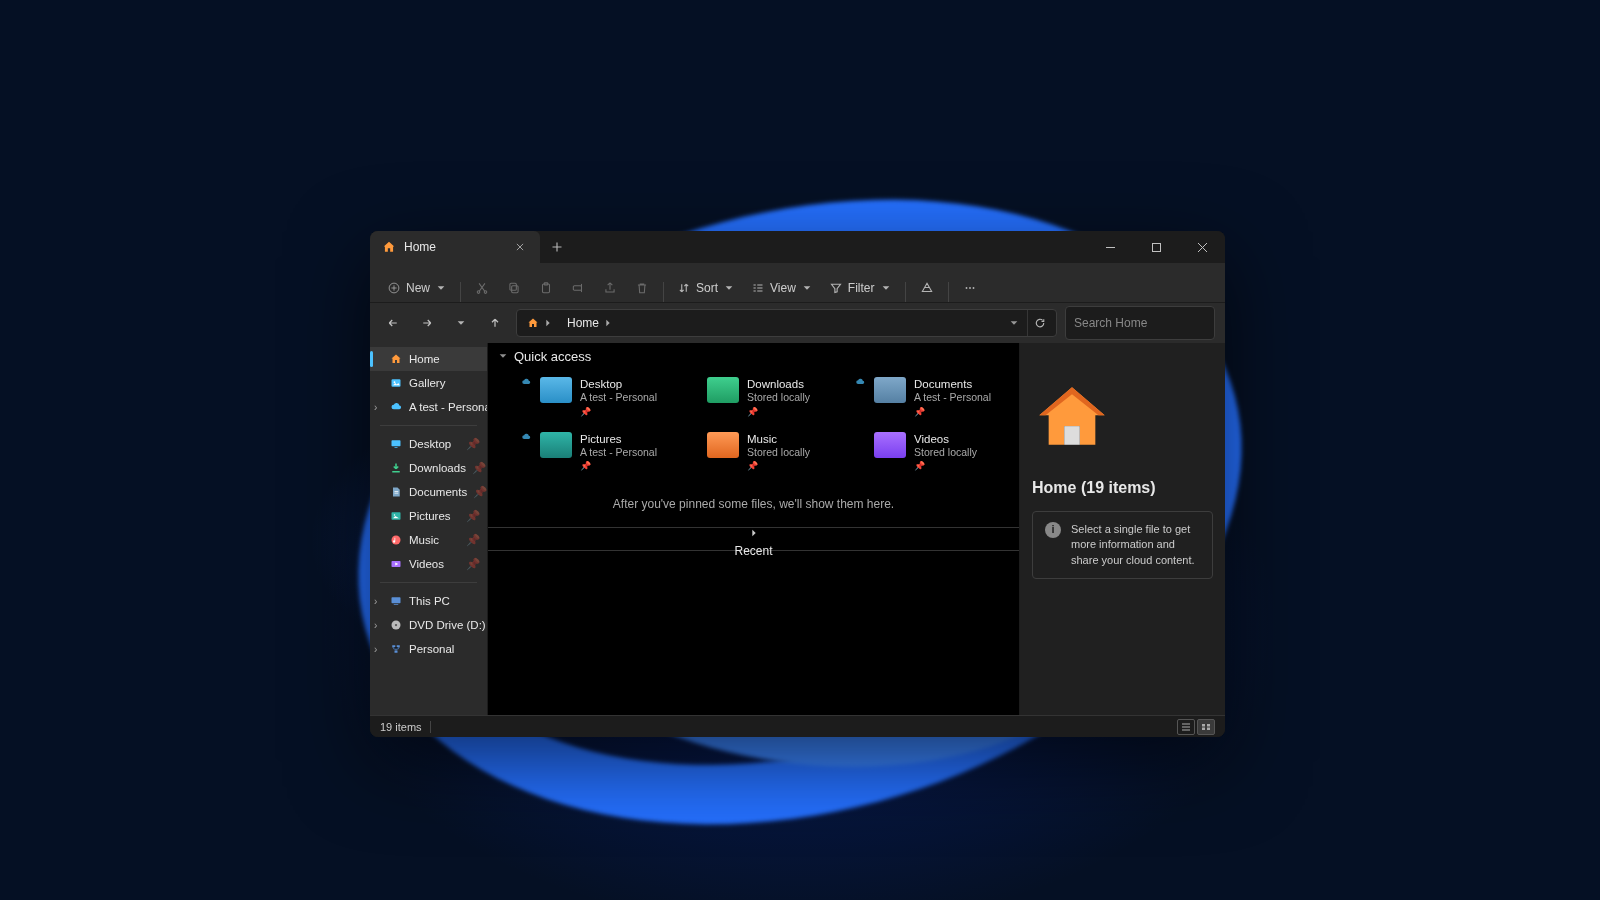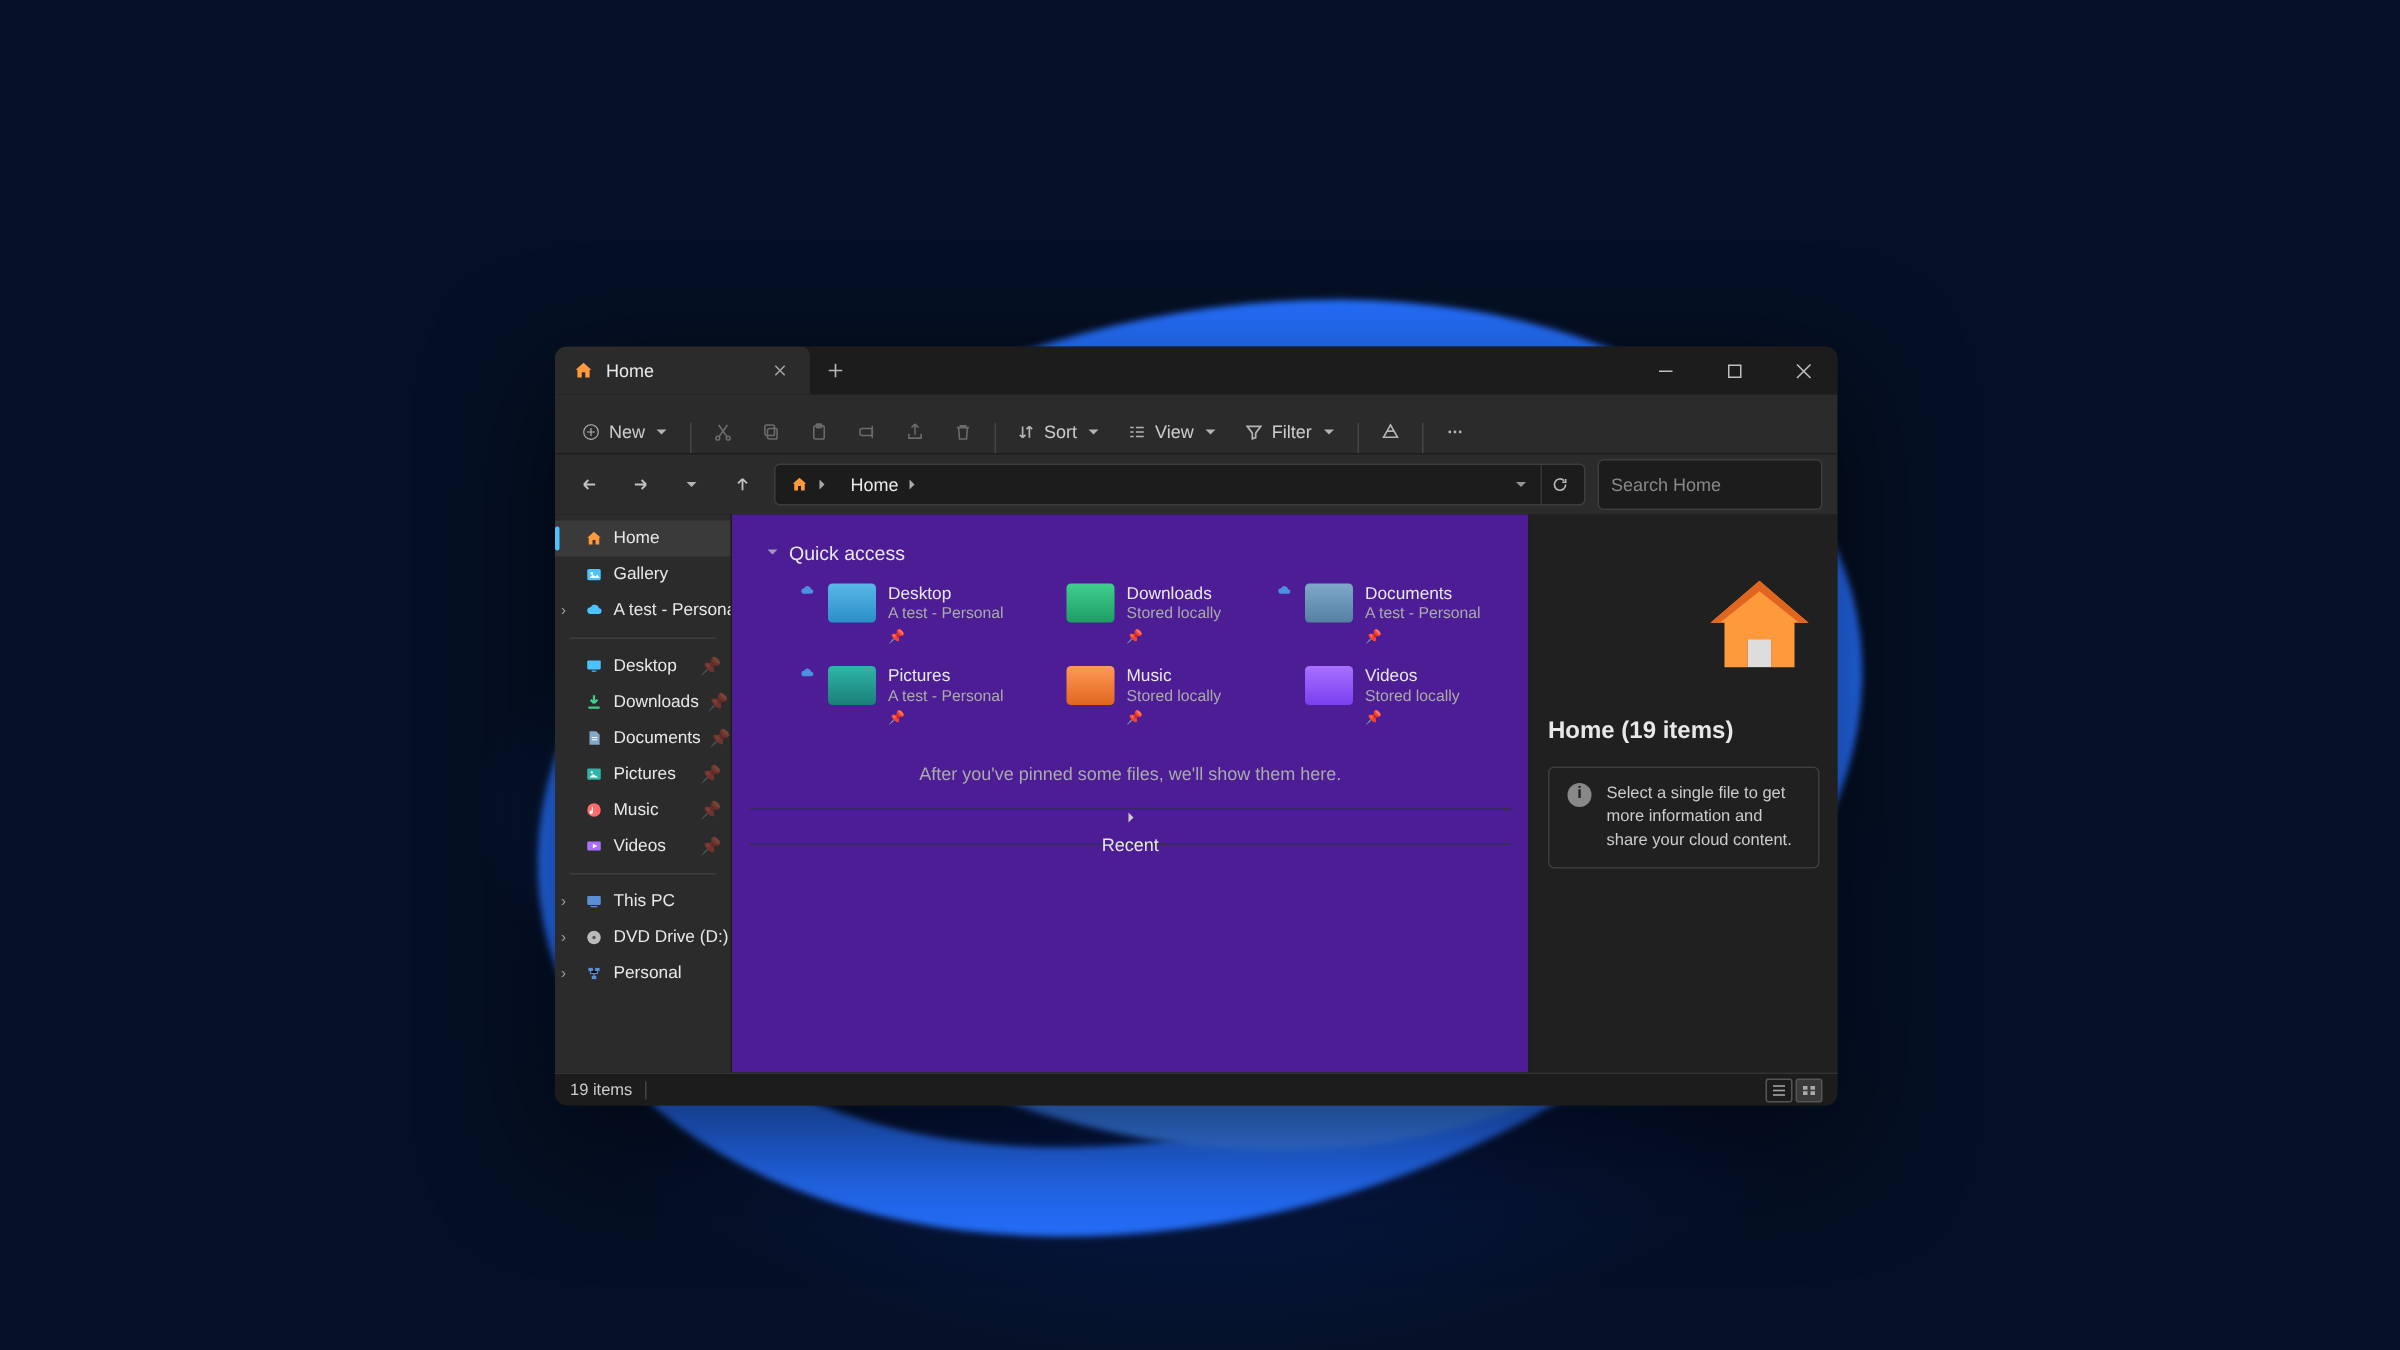--- a/index.html
+++ b/index.html
@@ -110,21 +110,21 @@
   }
   .nav-item.selected { background:#3a3a3a; }
   .nav-item.selected::before { content:""; position:absolute; left:0; top:4px; bottom:4px; width:3px; background:#4cc2ff; border-radius:2px; }
   .nav-item .expand { position:absolute; left:4px; opacity:.6; font-size:10px; }
   .nav-item .pin { margin-left:auto; opacity:.35; }
   .nav-sep { height:1px; background:#3d3d3d; margin:6px 10px; }
   .nav-item .ico { width:15px; height:15px; flex-shrink:0; display:flex; align-items:center; justify-content:center; }
 
   
   .content {
-    flex:1; background:#4c1d95; overflow:auto; padding:12px;
+    flex:1; background:#000000; overflow:auto; padding:0;
   }
   .section-header {
     height:26px; display:flex; align-items:center; gap:6px;
     padding:0 10px; cursor:pointer; font-size:13px;
   }
   .section-header .chev { opacity:.7; }
   .qa-grid {
     display:grid; grid-template-columns: repeat(3, 1fr);
     gap:6px 10px; padding:4px 12px 10px 28px;
   }
@@ -139,21 +139,21 @@
   .qa-pin { font-size:9px; color:#888; margin-top:2px; }
   .fav-empty { text-align:center; color:#aaa; font-size:12px; padding:10px 0 16px; }
   .recent-row {
     height:24px; border-top:1px solid #333; border-bottom:1px solid #333;
     display:flex; align-items:center; gap:6px; padding:0 10px; cursor:pointer;flex-direction:column;
   }
 
   
   .details {
     width:206px; background:#202020; border-left:1px solid #1c1c1c;
-    display:flex; flex-direction:column; align-items:flex-end; padding:20px 12px;
+    display:flex; flex-direction:column; align-items:flex-start; padding:20px 12px;
   }
   .details .big-icon { width:80px; height:70px; margin:18px 0 28px; }
   .details .title { font-size:16px; font-weight:600; align-self:flex-start; margin-bottom:14px; }
   .details .infobox {
     border:1px solid #3d3d3d; border-radius:4px; padding:10px 12px;
     display:flex; gap:10px; font-size:11px; color:#ccc; line-height:1.4;
   }
   .details .infobox .info-i {
     width:16px; height:16px; border-radius:50%; background:#888;
     display:flex; align-items:center; justify-content:center; flex-shrink:0;

